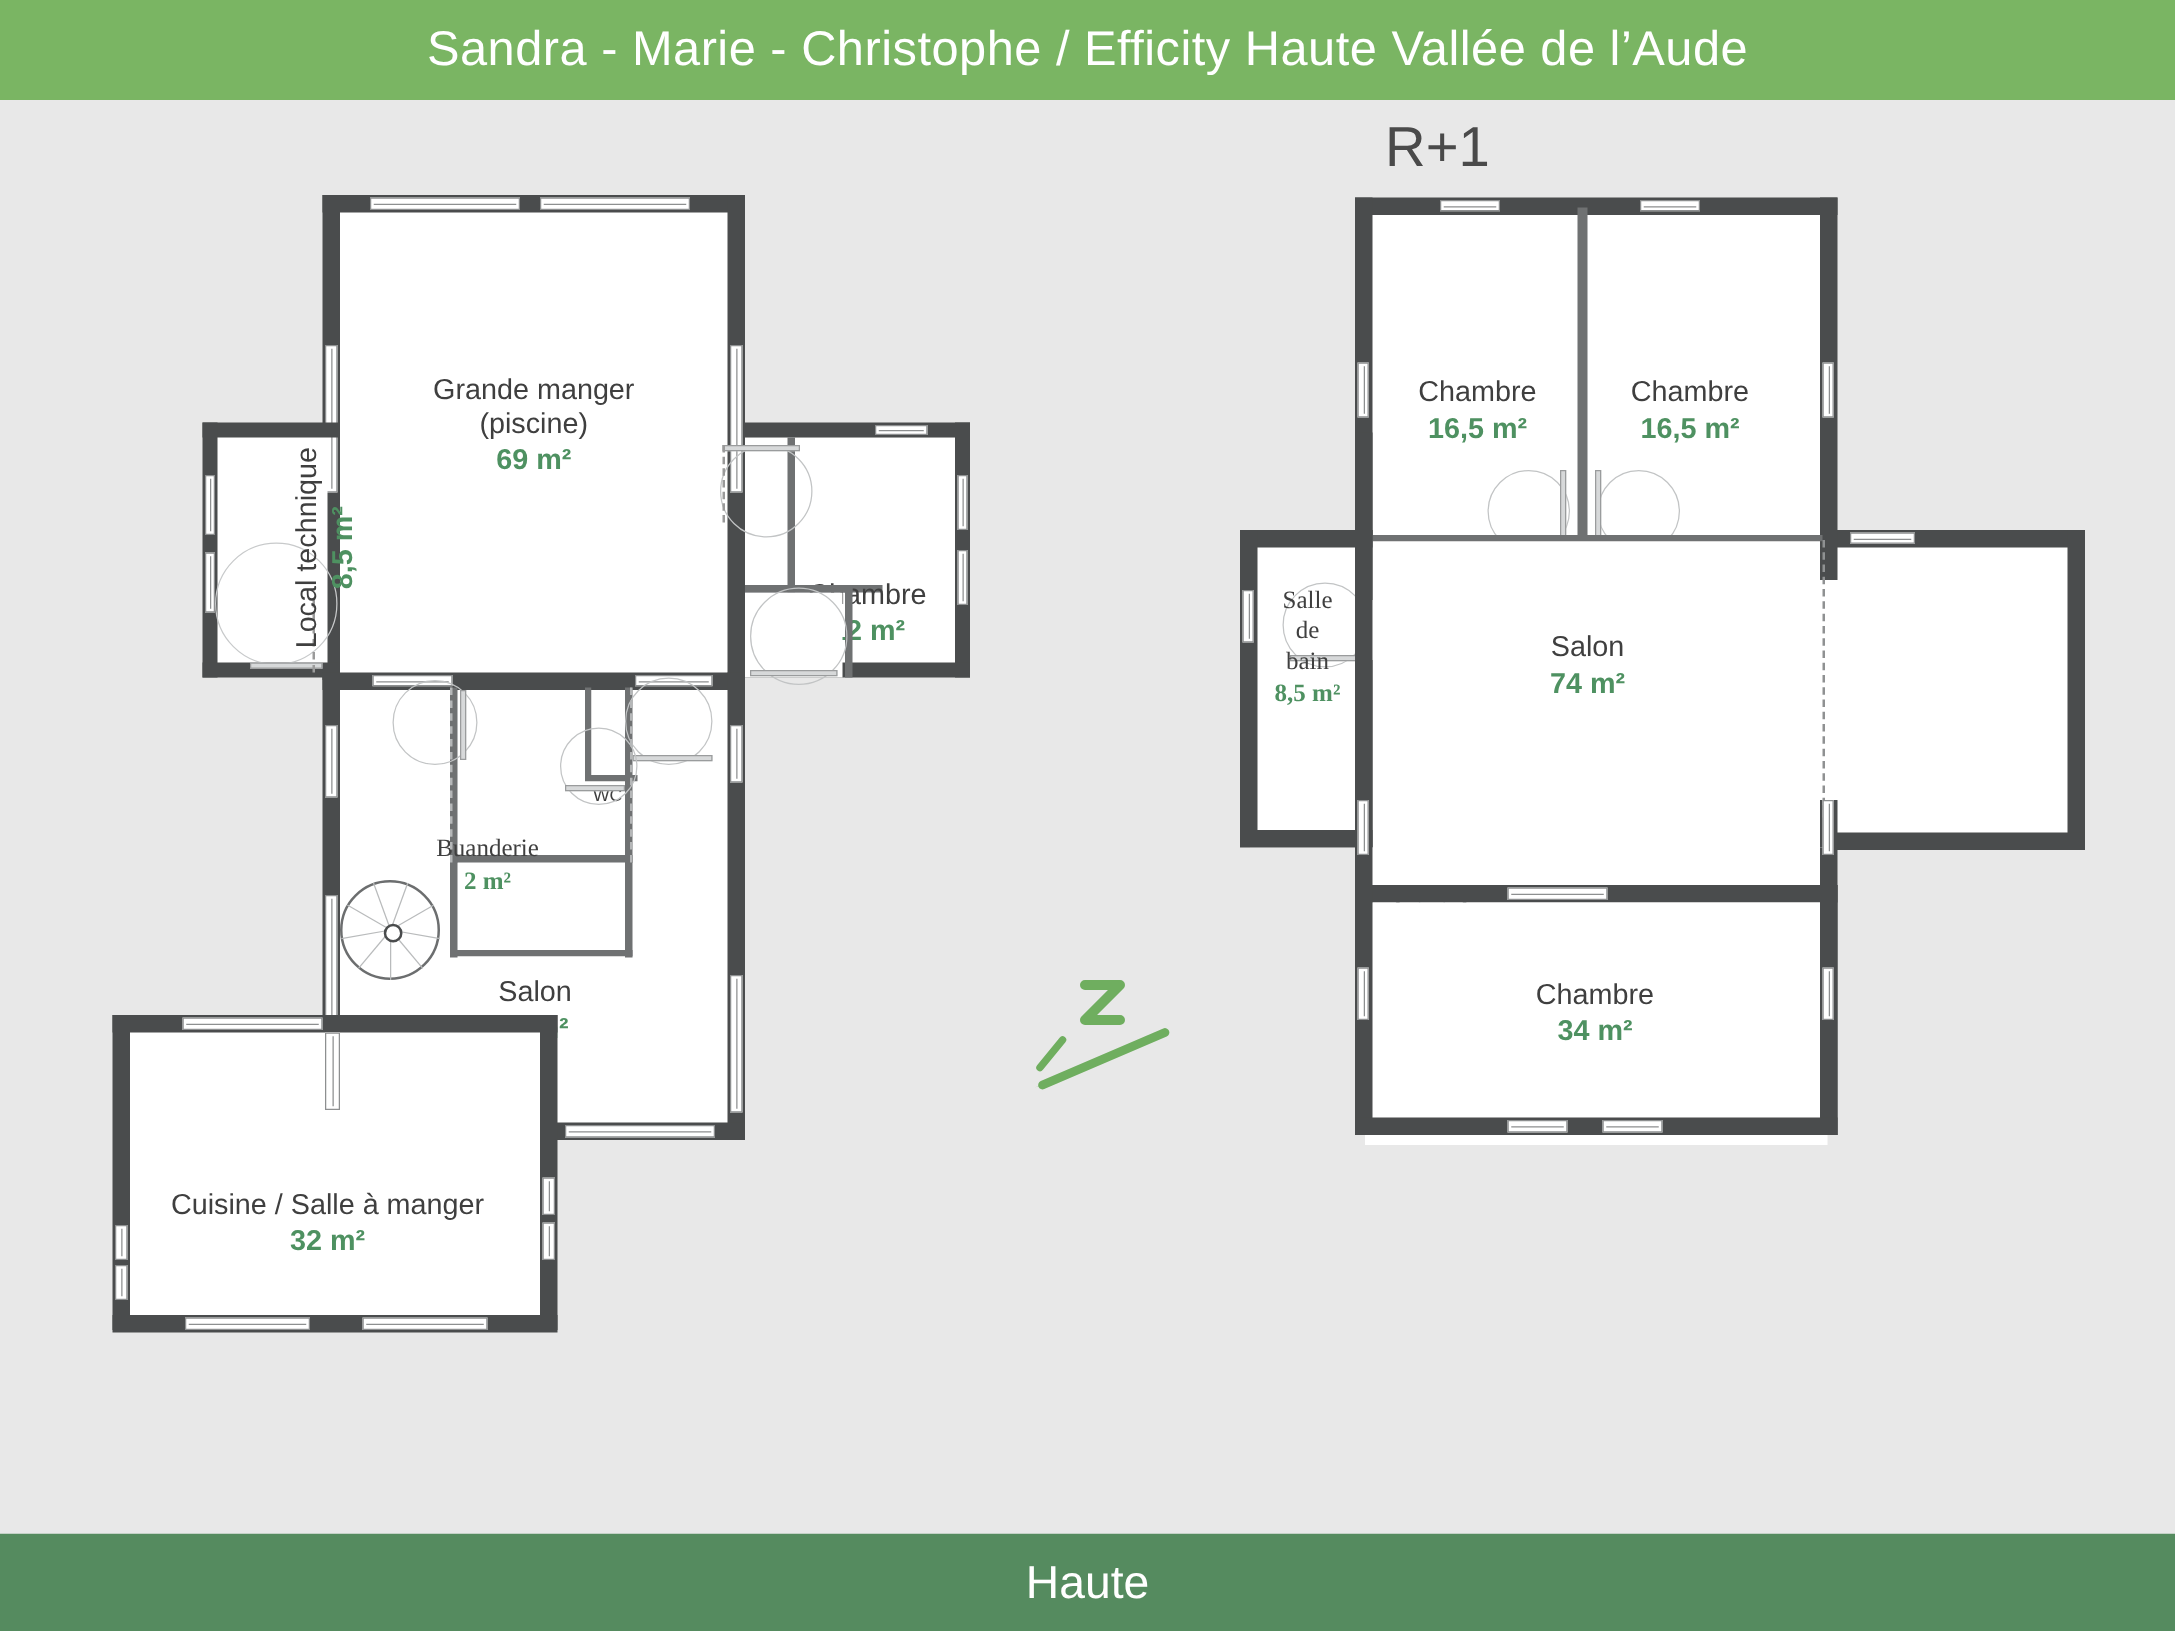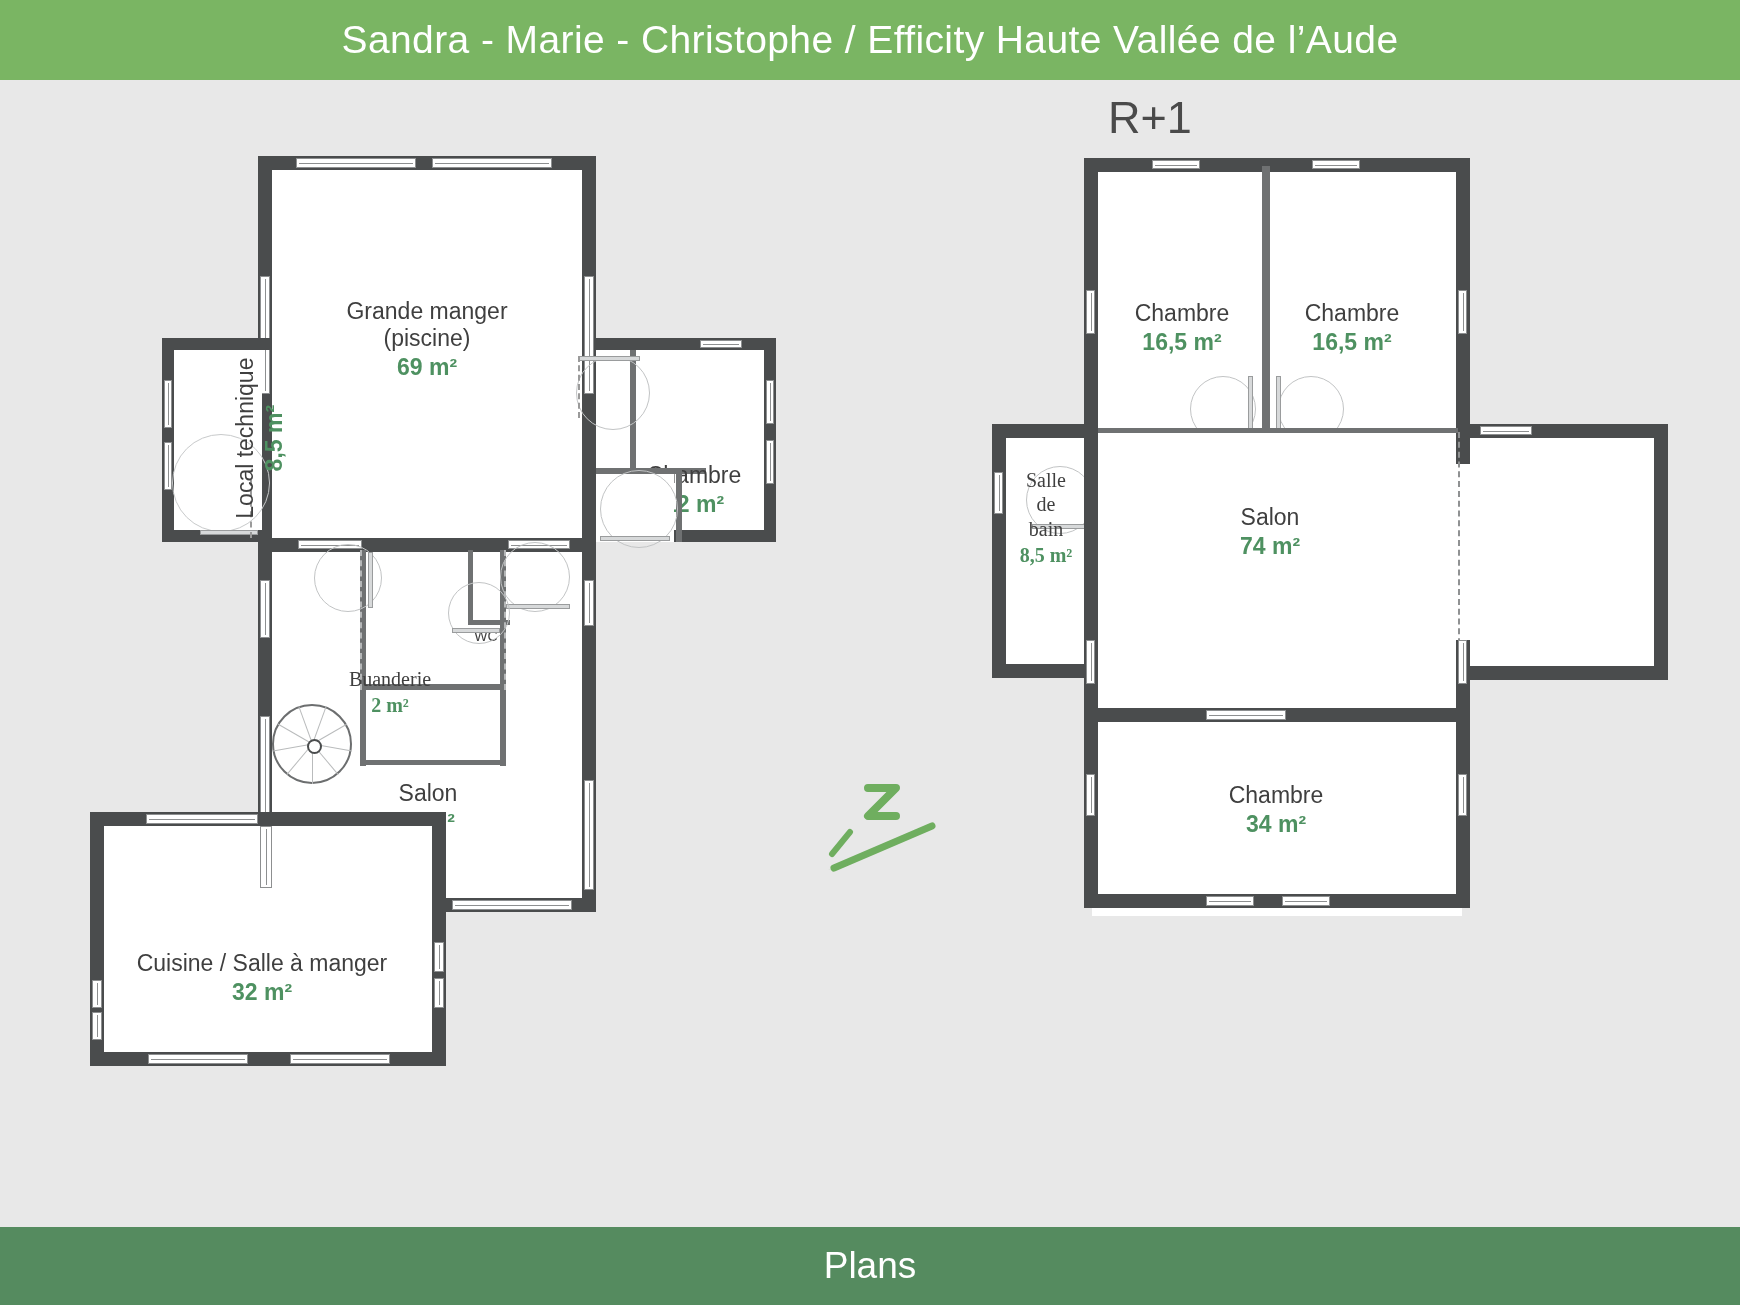--- a/index.html
+++ b/index.html
@@ -348,14 +348,14 @@
     <div class="win h" style="left:1282px;top:816px;width:48px;height:10px;"></div>
 
     <div class="label" style="left:1196px;top:702px;width:160px;">
       <span>Chambre</span>
       <span class="area">34 m²</span>
     </div>
   </div>
 </div>
 
 <div class="footer-bar">
-  <span>Plans</span>
+  <span>Haute</span>
 </div>
 
 </body></html>

